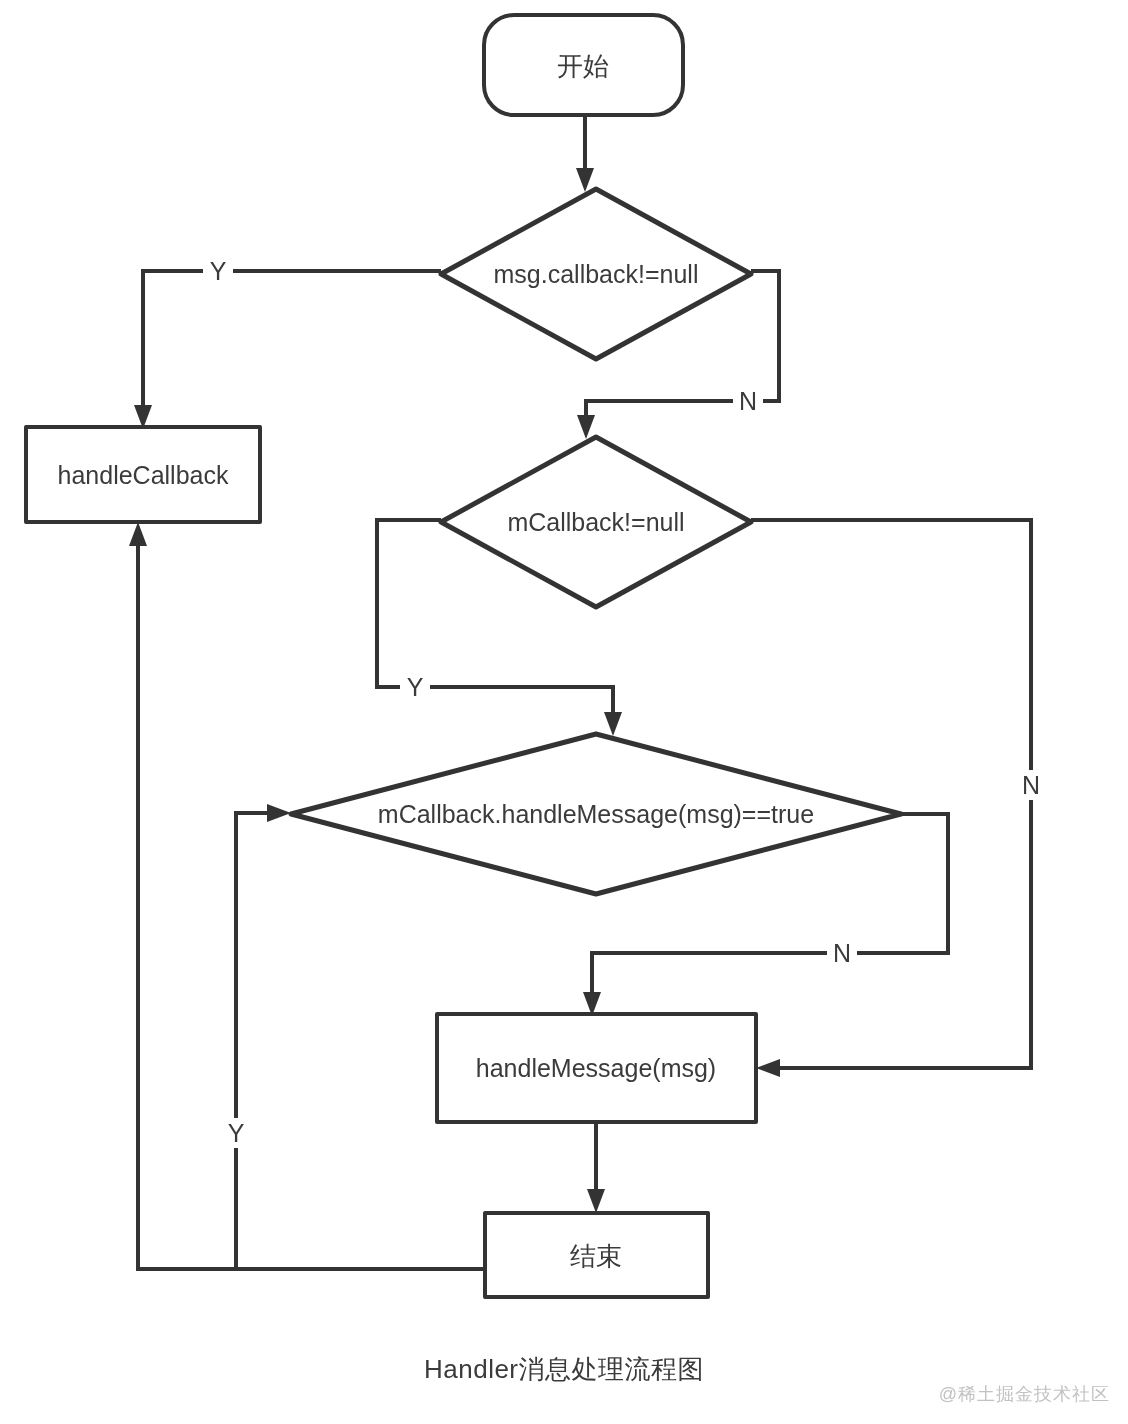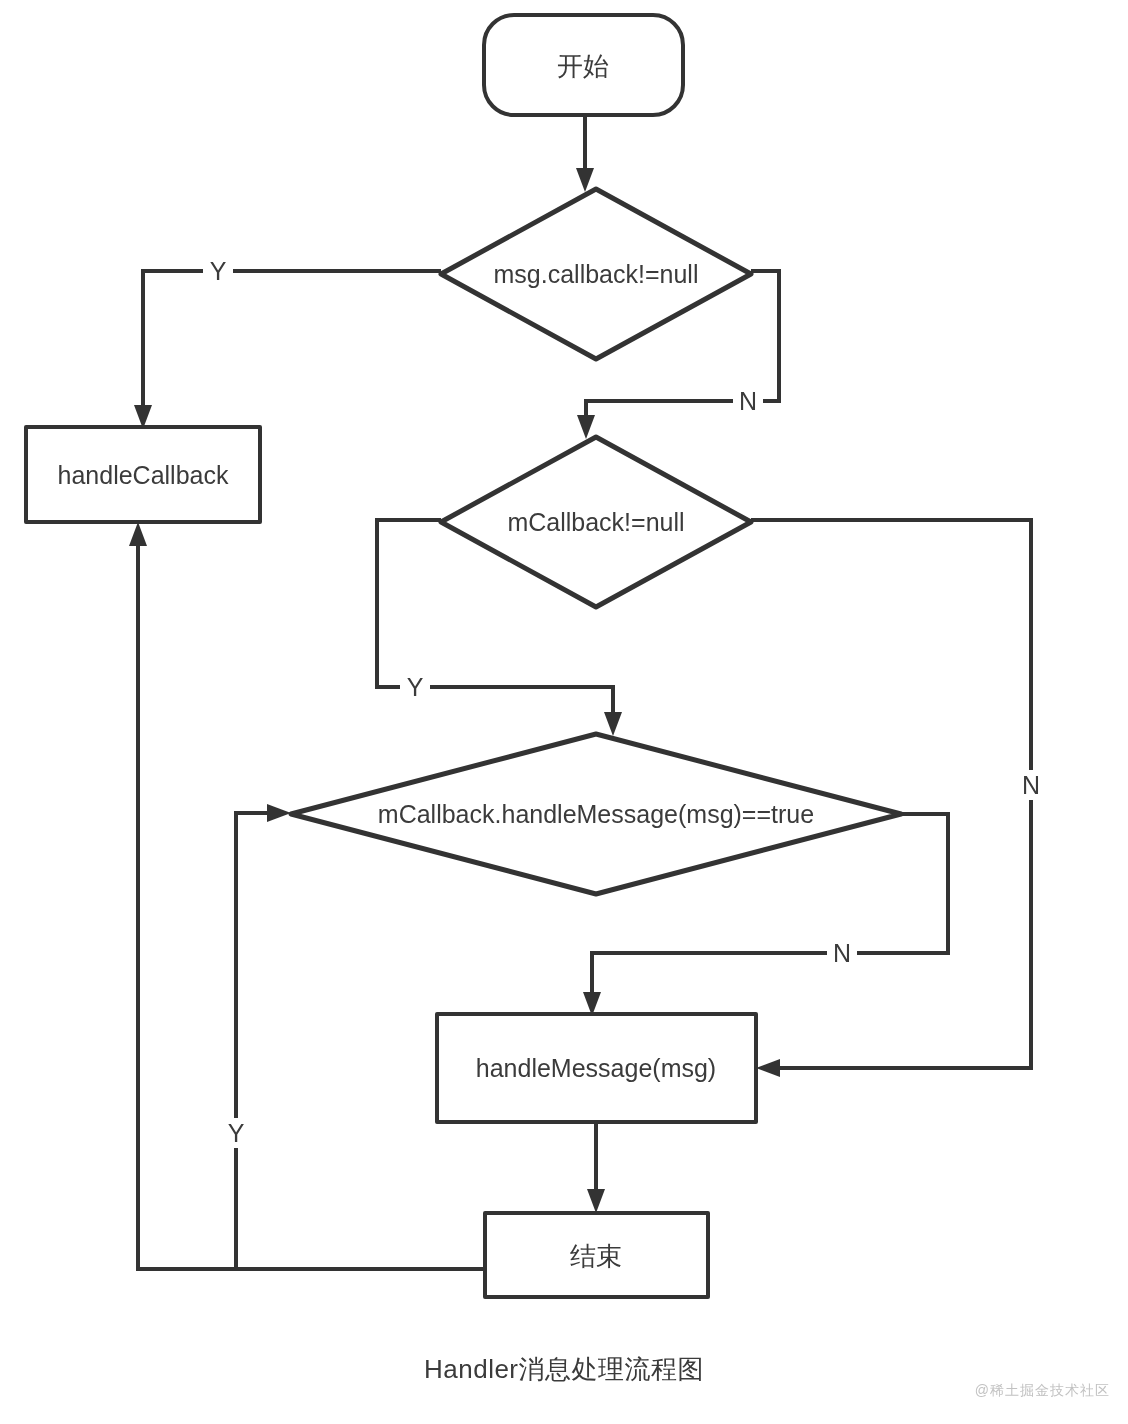--- a/index.html
+++ b/index.html
@@ -75,21 +75,21 @@
     font-family: "Liberation Sans", "DejaVu Sans", sans-serif;
     font-size: 26px;
     color: #3b3b3b;
     letter-spacing: 0.5px;
   }
   .watermark {
     position: absolute;
     right: 18px;
     top: 1382px;
     font-family: "Liberation Sans", "DejaVu Sans", sans-serif;
-    font-size: 14px;
+    font-size: 18px;
     color: #c2c2c2;
     letter-spacing: 1px;
   }
 </style>
 </head>
 <body>
 
 <div id="canvas">
 
   <svg id="flow-svg" viewBox="0 0 1128 1424">

